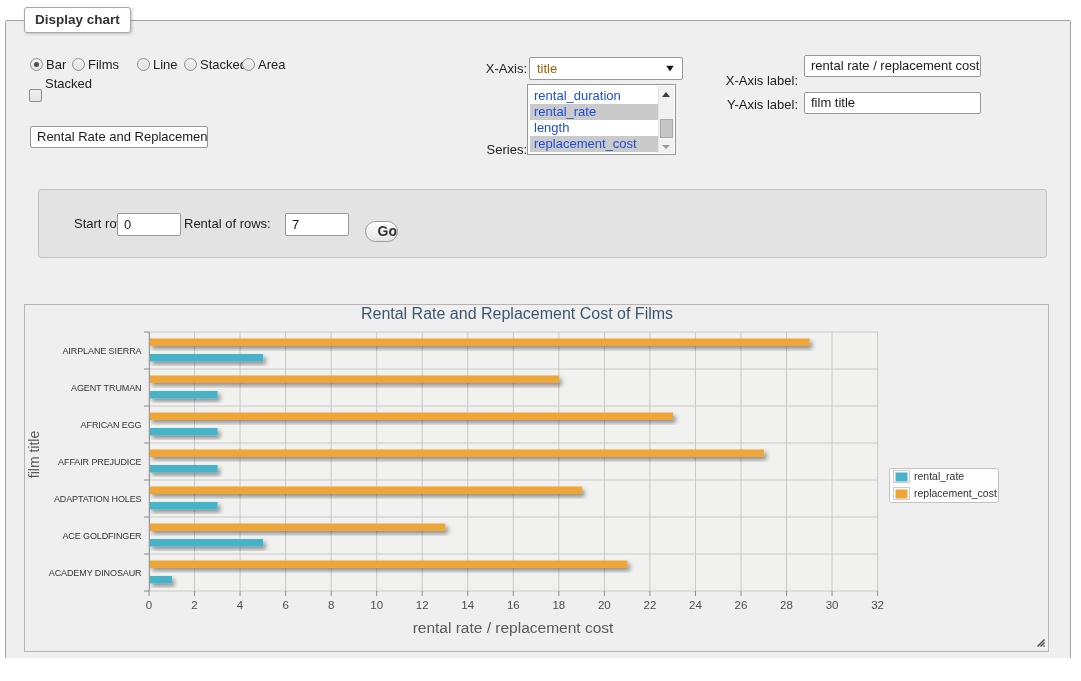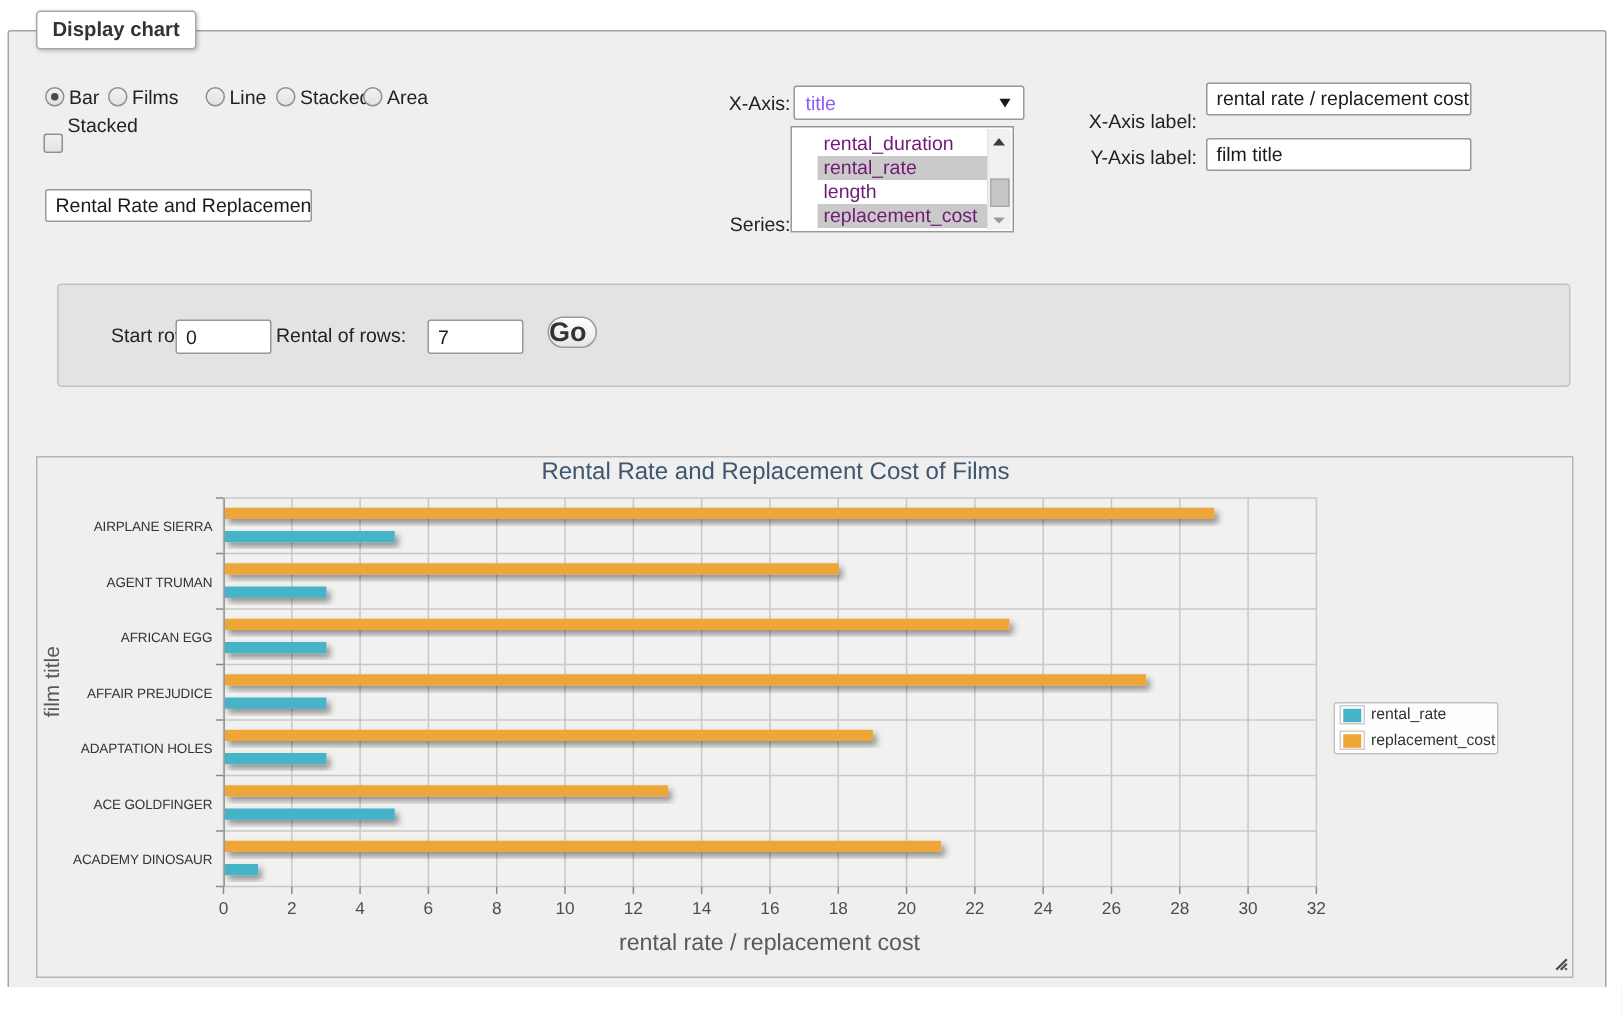--- a/index.html
+++ b/index.html
@@ -13,38 +13,38 @@
 .radio{width:11px;height:11px;border:1px solid #8f8f8f;border-radius:50%;
   background:linear-gradient(#f1f1f1,#e3e3e3)}
 .radio.on::after{content:"";display:block;width:5px;height:5px;margin:3px;
   border-radius:50%;background:#4a4a4a}
 .cb{width:11px;height:11px;border:1px solid #8f8f8f;border-radius:2px;
   background:linear-gradient(#f1f1f1,#e3e3e3)}
 .lab{height:17px;line-height:17px;white-space:nowrap}
 .inp{background:#fff;border:1px solid #989898;border-radius:2px;line-height:20px;
   padding:0 0 0 6px;white-space:nowrap;overflow:hidden;color:#1b1b1b}
 #sel{left:529px;top:57px;width:145px;height:21px;background:#fff;border:1px solid #989898;
-  border-radius:2px;line-height:21px;padding-left:7px;color:#8b5cf6}
+  border-radius:2px;line-height:21px;padding-left:7px;color:#a16207}
 #sel .arr{position:absolute;right:8px;top:7px;width:8px;height:7px}
 #sel .arr svg{display:block}
 #ms{left:527px;top:84px;width:147px;height:69px;background:#fff;border:1px solid #989898}
-#ms .it{position:absolute;left:17px;width:124px;height:16px;line-height:16px;
-  padding-left:4px;color:#701a75;white-space:nowrap;overflow:hidden}
+#ms .it{position:absolute;left:2px;width:124px;height:16px;line-height:16px;
+  padding-left:4px;color:#1d4ed8;white-space:nowrap;overflow:hidden}
 #ms .hl{background:#cacaca}
 #sb{position:absolute;right:1px;top:1px;width:15px;height:67px;background:#f1f1f1;
   border-left:1px solid #e4e4e4}
 .sbb{position:absolute;left:0;width:15px;height:14px;background:#f1f1f1}
 .tri{position:absolute;left:3px;width:0;height:0;border-left:4.5px solid transparent;
   border-right:4.5px solid transparent}
 #thumb{position:absolute;left:1px;top:33px;width:11px;height:17px;background:#c6c6c6;border:1px solid #a9a9a9}
 #grayBox{left:38px;top:189px;width:1007px;height:67px;background:#e3e3e3;
   border:1px solid #c3c3c3;border-radius:3px}
-#go{left:365px;top:211px;width:31px;height:19px;border:1px solid #9b9b9b;border-radius:12px;
-  background:linear-gradient(#ffffff,#e5e5e5);text-align:left;line-height:19px;
-  font-weight:bold;color:#333;font-size:18px}
+#go{left:365px;top:221px;width:31px;height:19px;border:1px solid #9b9b9b;border-radius:12px;
+  background:linear-gradient(#ffffff,#e5e5e5);text-align:right;line-height:19px;
+  font-weight:bold;color:#333;font-size:14px}
 #chartbox{left:24px;top:304px;width:1023px;height:346px;background:#efefef;
   border:1px solid #b5b5b5}
 .rt{text-align:right}
 </style></head>
 <body>
 <div id="page">
   <div id="fs" class="abs"></div>
   <div id="lg" class="abs">Display chart</div>
 
   <div class="abs radio on" style="left:30px;top:58px"></div>

